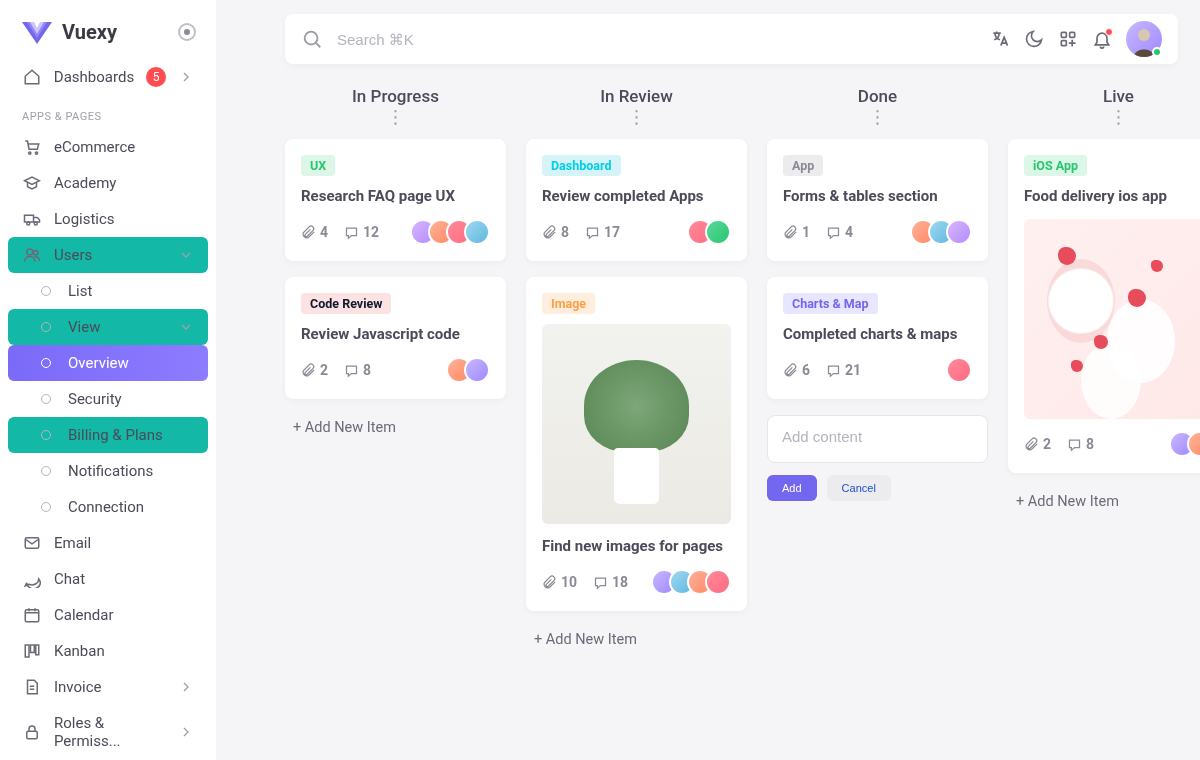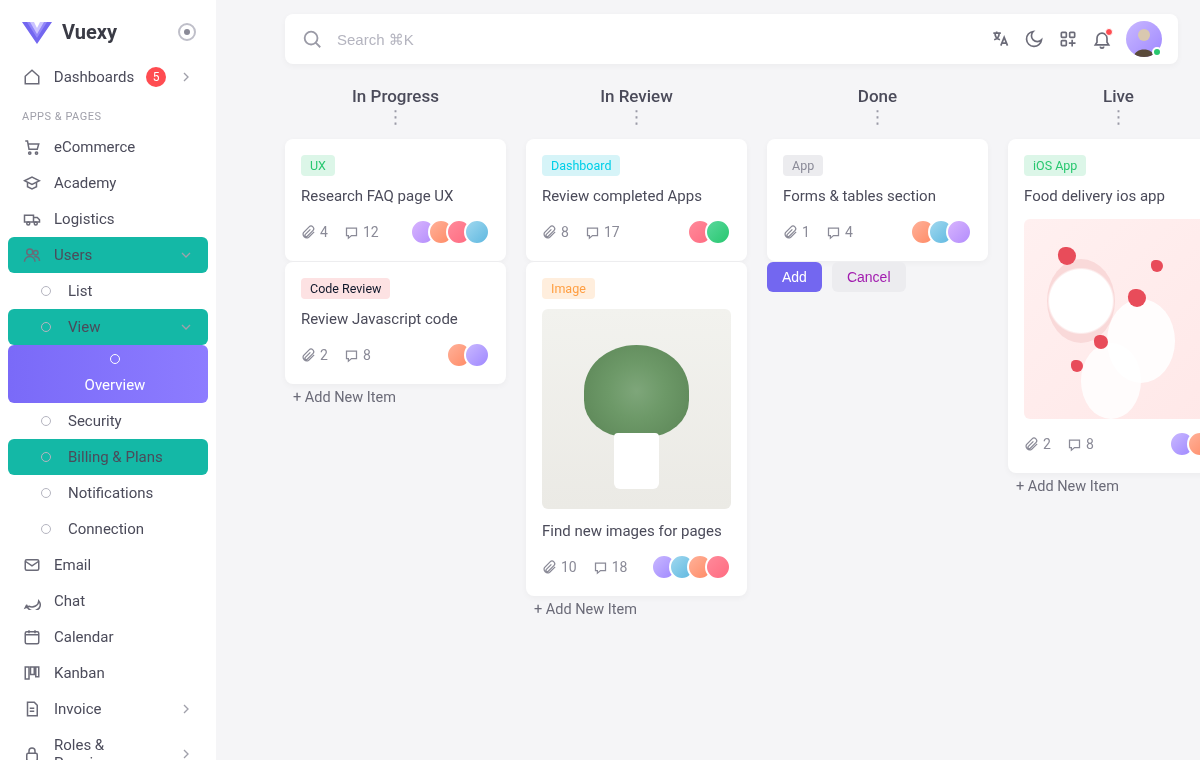--- a/index.html
+++ b/index.html
@@ -10,21 +10,21 @@
 .sidebar { width: 216px; background: #fff; display: flex; flex-direction: column; padding: 10px 8px; }
 .brand { display: flex; align-items: center; gap: 8px; padding: 10px 12px 14px; }
 .brand-logo { width: 34px; height: 24px; }
 .brand-name { font-size: 20px; font-weight: 700; color: #3a3b45; }
 .brand-spacer { flex: 1; }
 .brand-dot { width: 18px; height: 18px; border: 2px solid #bfbfc9; border-radius: 50%; display: inline-block; position: relative; }
 .brand-dot::after { content: ""; position: absolute; top: 4px; left: 4px; width: 6px; height: 6px; background: #8a8a97; border-radius: 50%; }
 
 .nav-item { display: flex; align-items: center; gap: 12px; padding: 9px 14px; border-radius: 6px; cursor: pointer; color: #4b4b5a; font-size: 15px; }
 .nav-item.selected { background: #14b8a6; }
-.nav-item.active { background: linear-gradient(90deg,#7a6af8 0%,#8d7cff 100%); color: #fff; flex-direction: column; }
+.nav-item.active { background: linear-gradient(90deg,#7a6af8 0%,#8d7cff 100%); color: #fff; }
 .nav-item .icon { width: 20px; display: flex; justify-content: center; color: #6b6b78; }
 .nav-item.active .icon { color: #fff; }
 .nav-item .label { flex: 1; }
 .nav-badge { background: #ff4c51; color: #fff; border-radius: 50%; width: 20px; height: 20px; font-size: 12px; display: flex; align-items: center; justify-content: center; }
 .nav-chevron { color: #a0a0aa; }
 .nav-header { font-size: 11px; letter-spacing: 0.5px; color: #a0a0aa; padding: 14px 14px 6px; text-transform: uppercase; }
 .sub-item { padding-left: 28px; }
 .sub-dot { width: 10px; height: 10px; border: 1.5px solid #b5b5c0; border-radius: 50%; display: inline-block; }
 .nav-item.active .sub-dot { border-color: #fff; }
 
@@ -41,21 +41,21 @@
 .avatar { width: 36px; height: 36px; border-radius: 50%; background: linear-gradient(135deg,#c9b8ff,#9f88ff); display: flex; align-items: center; justify-content: center; overflow: hidden; }
 .avatar-status { position: absolute; bottom: 0; right: 0; width: 10px; height: 10px; background: #28c76f; border: 2px solid #fff; border-radius: 50%; }
 
 
 .board { display: flex; gap: 20px; margin-top: 22px; align-items: flex-start; }
 .column { width: 221px; flex-shrink: 0; }
 .col-header { display: flex; align-items: center; justify-content: space-between; padding: 0 4px 12px; flex-direction: column; }
 .col-title { font-size: 17px; font-weight: 500; color: #4b4b5a; }
 .col-menu { color: #9a9aa6; cursor: pointer; font-size: 18px; }
 
-.card { background: #fff; border-radius: 8px; padding: 16px; margin-bottom: 1px; box-shadow: 0 2px 6px rgba(0,0,0,0.04); }
+.card { background: #fff; border-radius: 8px; padding: 16px; margin-bottom: 16px; box-shadow: 0 2px 6px rgba(0,0,0,0.04); font-weight: bold; }
 .tag { display: inline-block; padding: 3px 9px; border-radius: 4px; font-size: 12.5px; margin-bottom: 10px; }
 .tag-green { background: #dcf6e8; color: #28c76f; }
 .tag-red { background: #fde2e3; color: #0f172a; }
 .tag-cyan { background: #d6f4f8; color: #00cfe8; }
 .tag-orange { background: #ffeedd; color: #ff9f43; }
 .tag-gray { background: #ececef; color: #8a8a97; }
 .tag-purple { background: #e8e5ff; color: #7367f0; }
 .card-title { font-size: 15px; color: #4b4b5a; margin-bottom: 12px; line-height: 1.4; }
 .card-footer { display: flex; align-items: center; gap: 6px; }
 .meta { display: flex; align-items: center; gap: 4px; color: #8a8a97; font-size: 14px; margin-right: 10px; }
@@ -72,23 +72,23 @@
 .plant-img::after { content: ""; position: absolute; bottom: 10%; left: 38%; width: 24%; height: 28%; background: #fff; border-radius: 4px 4px 6px 6px; }
 .food-img { background: linear-gradient(135deg,#fff0f0,#ffe8e8); position: relative; overflow: hidden; }
 .food-img::before { content:""; position:absolute; top:20%; left:12%; width:36%; height:42%; background: radial-gradient(circle,#fff 58%,#f9d9d9 62%); border-radius:50%; box-shadow: 60px 40px 0 0 rgba(255,255,255,0.9), 30px 80px 0 -4px rgba(255,255,255,0.85); }
 .food-img::after { content:""; position:absolute; top:14%; left:18%; width:18px; height:18px; background:#e84c5a; border-radius:40% 50% 50% 50%; box-shadow: 70px 42px 0 0 #e84c5a, 34px 86px 0 -2px #e84c5a, 90px 10px 0 -3px #e84c5a, 10px 110px 0 -3px #e84c5a; }
 
 .add-item { color: #6b6b78; font-size: 14.5px; padding: 4px 8px; cursor: pointer; }
 .new-card { background: #fff; border: 1px solid #e6e6ea; border-radius: 8px; padding: 12px 14px; height: 48px; margin-bottom: 12px; }
 .new-card input { border: none; outline: none; width: 100%; font-size: 15px; color: #4b4b5a; }
 .new-card input::placeholder { color: #b4b4bf; }
 .btn-row { display: flex; gap: 10px; }
-.btn { padding: 7px 15px; border-radius: 6px; font-size: 14px; cursor: pointer; border: none; }
+.btn { padding: 7px 15px; border-radius: 6px; font-size: 11px; cursor: pointer; border: none; }
 .btn-primary { background: #7367f0; color: #fff; }
-.btn-muted { background: #ececef; color: #a21caf; }
+.btn-muted { background: #ececef; color: #1d4ed8; }
 
 svg { display: block; }
 </style>
 </head>
 <body>
 
 <div class="app">
 
   <aside class="sidebar">
     <div class="brand">
@@ -462,20 +462,45 @@
                 <span>4</span>
               </span>
             <span class="foot-spacer"></span>
             <span class="avatars">
                 <span class="av av1"></span>
                 <span class="av av2"></span>
                 <span class="av av3"></span>
               </span>
           </div>
         </div>
+        <div class="card">
+          <span class="tag tag-purple">Charts &amp; Map</span>
+          <div class="card-title">Completed charts &amp; maps</div>
+          <div class="card-footer">
+            <span class="meta">
+                <svg viewBox="0 0 24 24" fill="none" stroke="currentColor" stroke-width="2">
+                  <path d="M21 11 L12 20 A6 6 0 0 1 4 12 L13 3 A4 4 0 0 1 19 9 L10 18 A2 2 0 0 1 7 15 L15 7"></path>
+                </svg>
+                <span>6</span>
+              </span>
+            <span class="meta">
+                <svg viewBox="0 0 24 24" fill="none" stroke="currentColor" stroke-width="2">
+                  <path d="M4 5 H20 V17 H12 L7 21 V17 H4 Z"></path>
+                </svg>
+                <span>21</span>
+              </span>
+            <span class="foot-spacer"></span>
+            <span class="avatars">
+                <span class="av av5"></span>
+              </span>
+          </div>
+        </div>
+        <div class="new-card">
+          <input placeholder="Add content" style="">
+        </div>
         <div class="btn-row">
           <button class="btn btn-primary">Add</button>
           <button class="btn btn-muted">Cancel</button>
         </div>
       </div>
 
       <div class="column">
         <div class="col-header">
           <span class="col-title">Live</span>
           <span class="col-menu">⋮</span>

